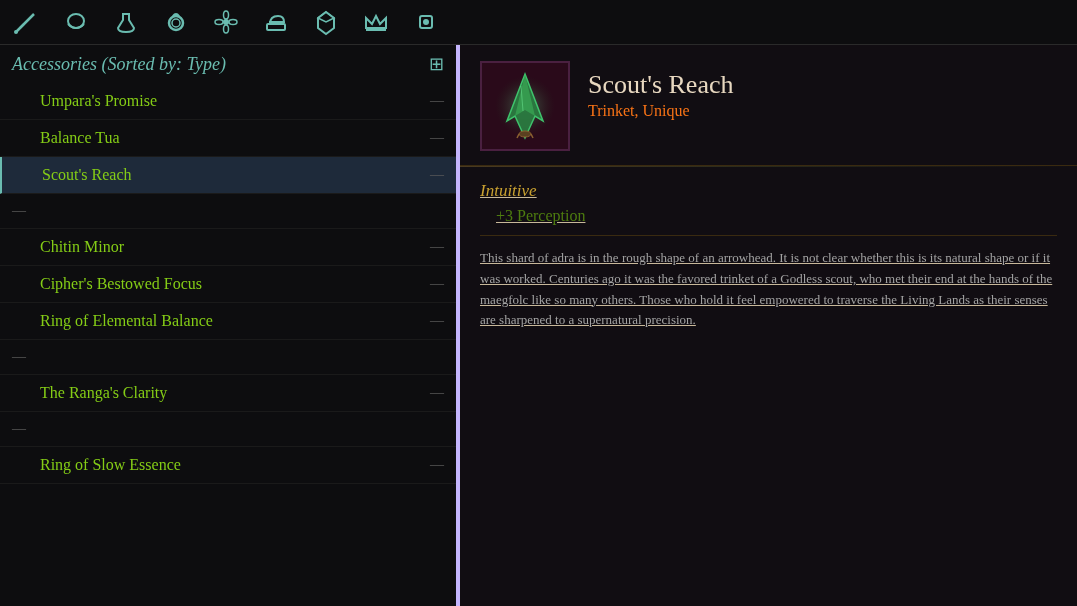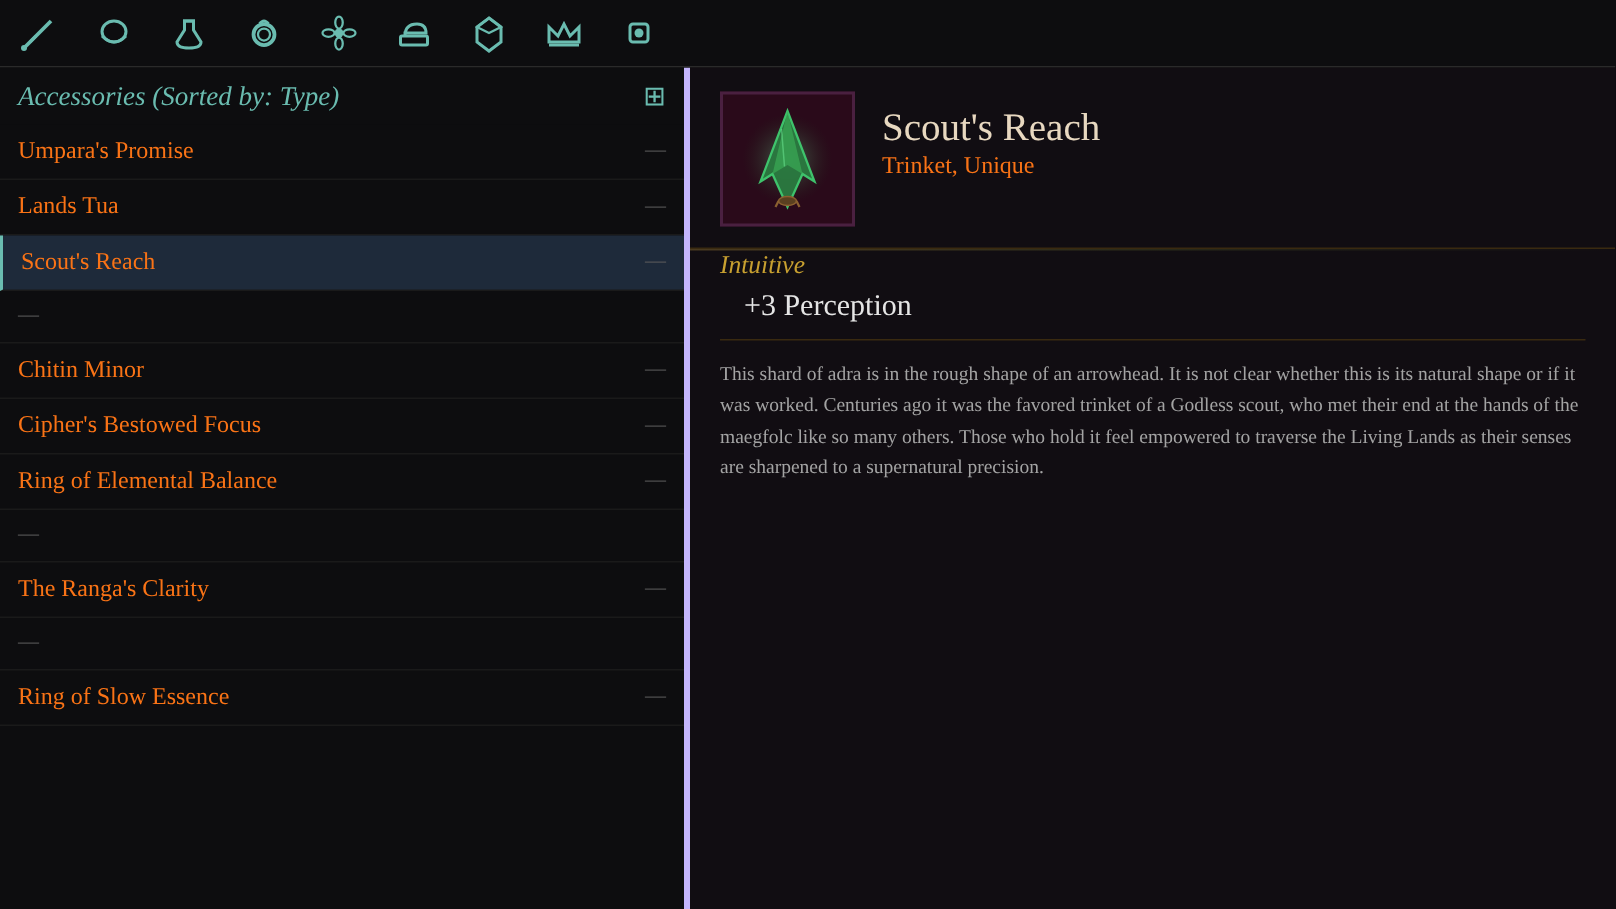--- a/index.html
+++ b/index.html
@@ -86,22 +86,23 @@
       cursor: pointer;
       border-bottom: 1px solid #1a1a1a;
     }
 
     .item-row.selected {
       background: #1e2a3a;
       border-left: 2px solid #6abcb0;
     }
 
     .item-name {
-      color: #f97316;
+      color: #84cc16;
       font-size: 16px;
+      margin-left: 28px;
     }
 
     .item-dash {
       color: #5a5a5a;
       font-size: 14px;
     }
 
     
     .right-panel {
       flex: 1;
@@ -158,35 +159,36 @@
     }
 
     .divider-line {
       height: 2px;
       background: linear-gradient(to right, #4a3a20, #2a2a1a, transparent);
       margin: 0 0 0 0;
       border-top: 1px solid #3a2a10;
     }
 
     .item-details {
-      padding: 0 20px;
+      padding: 14px 20px;
       flex: 1;
       overflow-y: auto;
+      text-decoration: underline;
     }
 
     .property-name {
       color: #c8a030;
       font-size: 17px;
       font-style: italic;
       margin-bottom: 6px;
     }
 
     .property-value {
-      color: #e5e5e5;
-      font-size: 20px;
+      color: #4d7c0f;
+      font-size: 16px;
       padding-left: 16px;
     }
 
     .divider-short {
       height: 1px;
       background: #3a2a10;
       margin: 10px 0 12px 0;
     }
 
     .description-text {
@@ -277,21 +279,21 @@
     <div class="panel-header">
       <span class="panel-title">Accessories (Sorted by: Type)</span>
       <span class="sort-icon">⊞</span>
     </div>
     <div class="item-list" id="item-list">
     <div class="item-row">
           <span class="item-name">Umpara's Promise</span>
           <span class="item-dash">—</span>
         </div>
         <div class="item-row">
-          <span class="item-name">Lands Tua</span>
+          <span class="item-name">Balance Tua</span>
           <span class="item-dash">—</span>
         </div>
         <div class="item-row selected">
           <span class="item-name">Scout's Reach</span>
           <span class="item-dash">—</span>
         </div>
         <div class="item-row">
           <span class="item-dash">—</span>
         </div>
         <div class="item-row">

